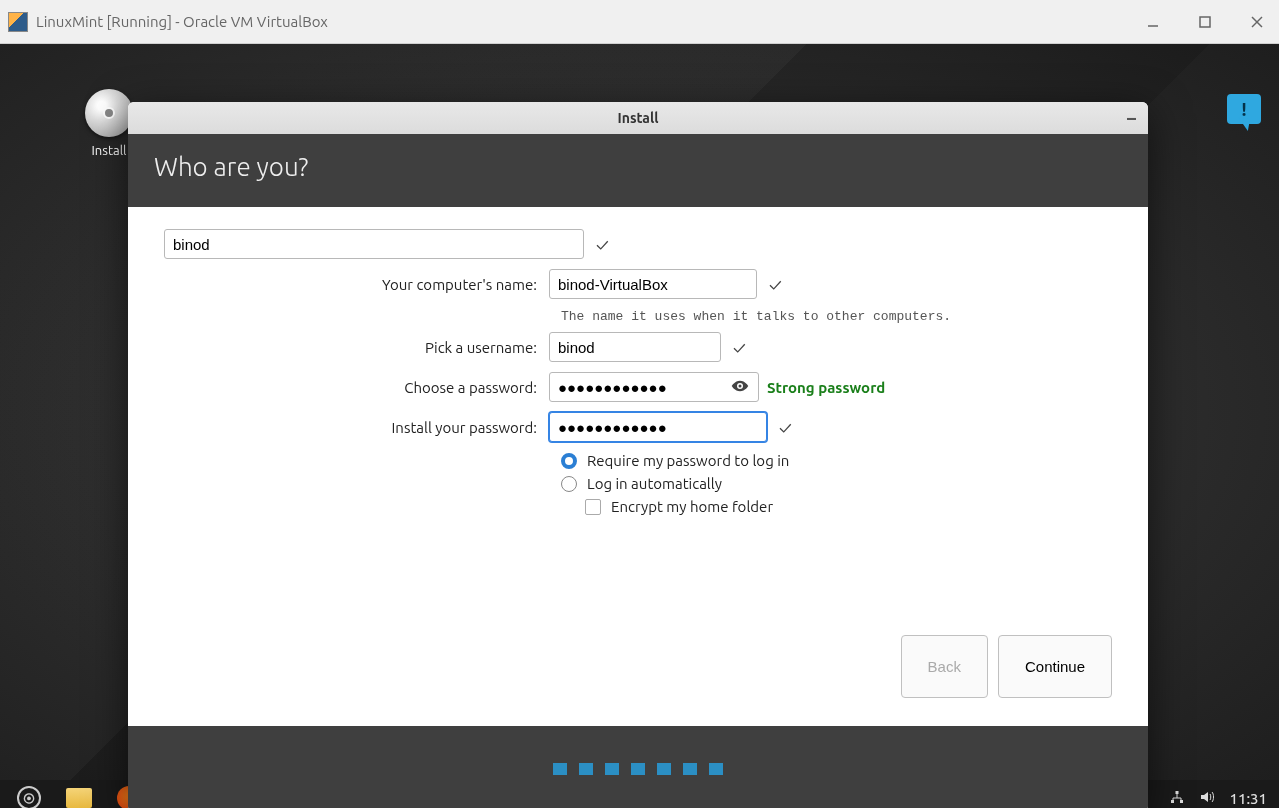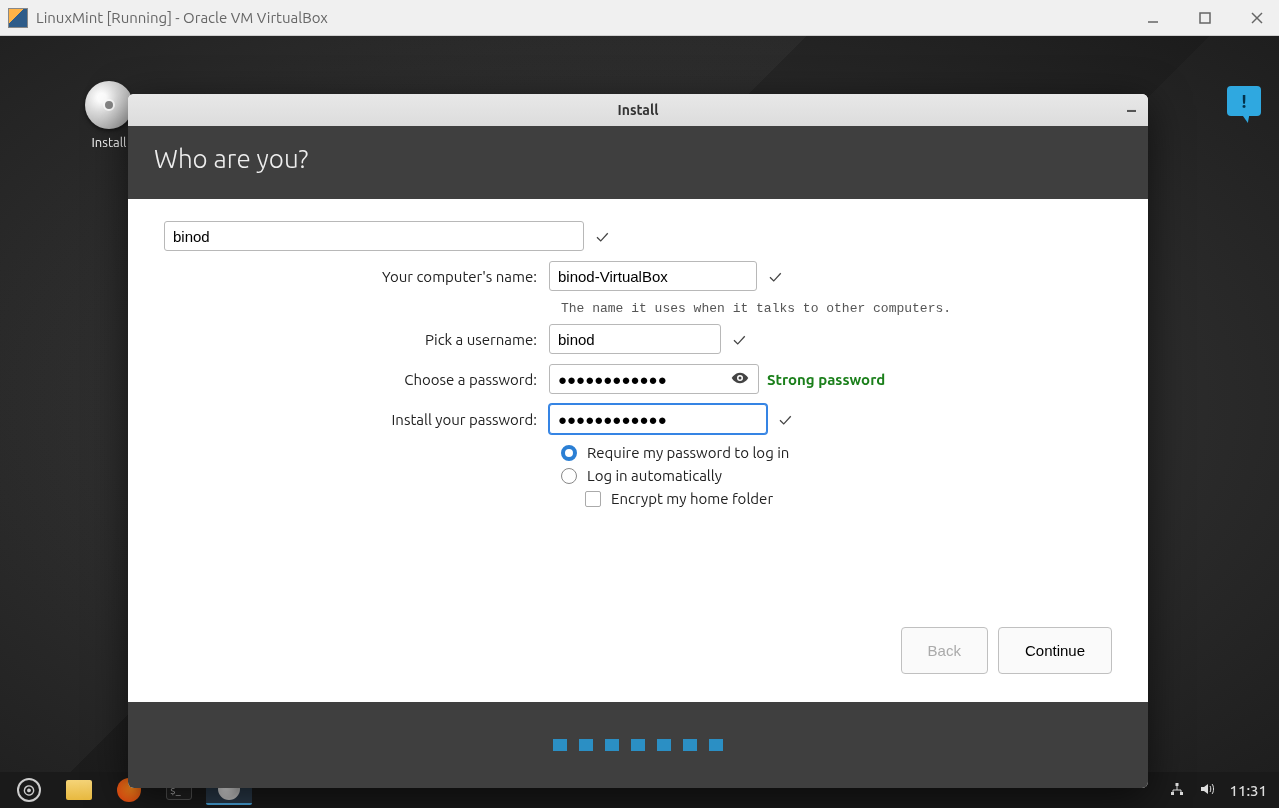--- a/index.html
+++ b/index.html
@@ -7,21 +7,21 @@
   width: 1279px;
   height: 808px;
   font-family: Ubuntu, "Segoe UI", Arial, sans-serif;
   background: #2a2a2a;
   overflow: hidden;
   position: relative;
 }
 
 
 .vbox-titlebar {
-  height: 36px;
+  height: 44px;
   background: #f0f0f0;
   display: flex;
   align-items: center;
   padding: 0 8px;
   border-bottom: 1px solid #d0d0d0;
 }
 .vbox-icon {
   width: 20px;
   height: 20px;
   background: linear-gradient(135deg, #ffb347 40%, #2e5c8a 40%);
@@ -180,21 +180,21 @@
   width: 16px; height: 16px; border:1px solid #aaa; border-radius:2px; margin-right:10px; margin-left:24px;
 }
 
 .buttons {
   display: flex;
   justify-content: flex-end;
   gap: 10px;
   margin-top: 120px;
 }
 .btn {
-  padding: 14px 26px;
+  padding: 22px 26px;
   font-size: 15px;
   border: 1px solid #c0c0c0;
   border-radius: 4px;
   background: #fafafa;
   cursor: pointer;
 }
 .btn.disabled { color: #aaa; }
 
 .installer-progress {
   background: #3f3f3f;

